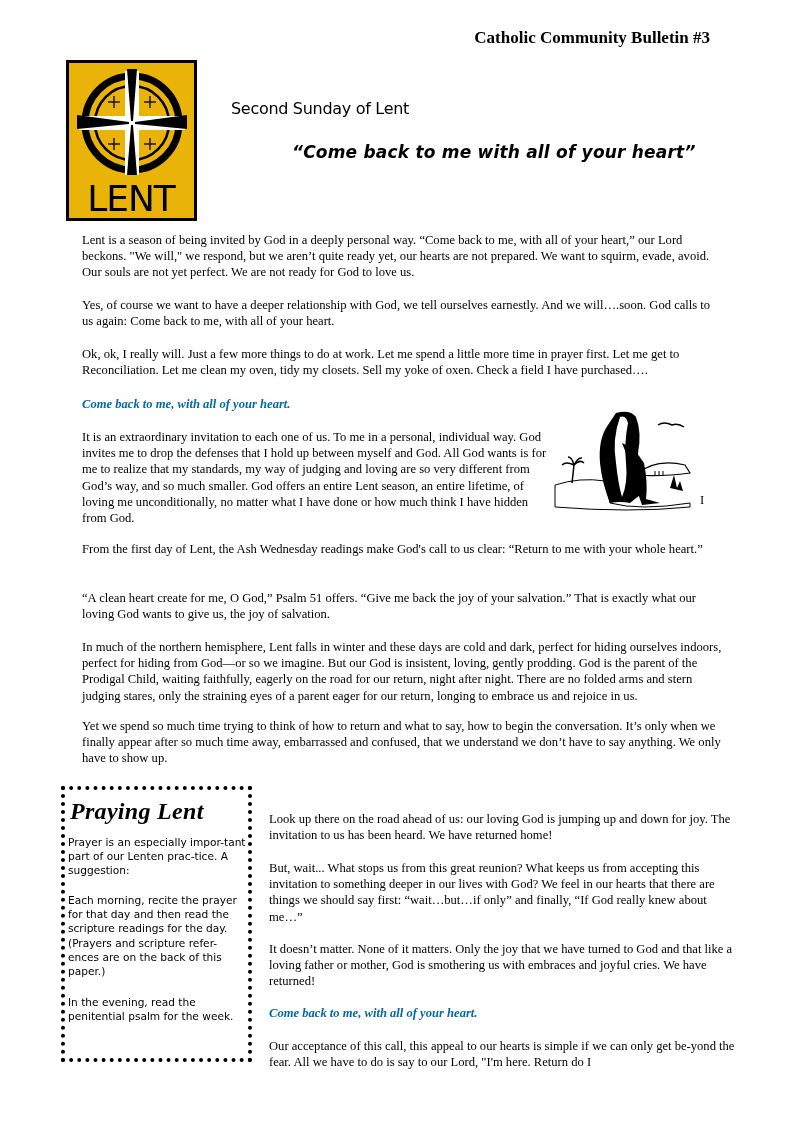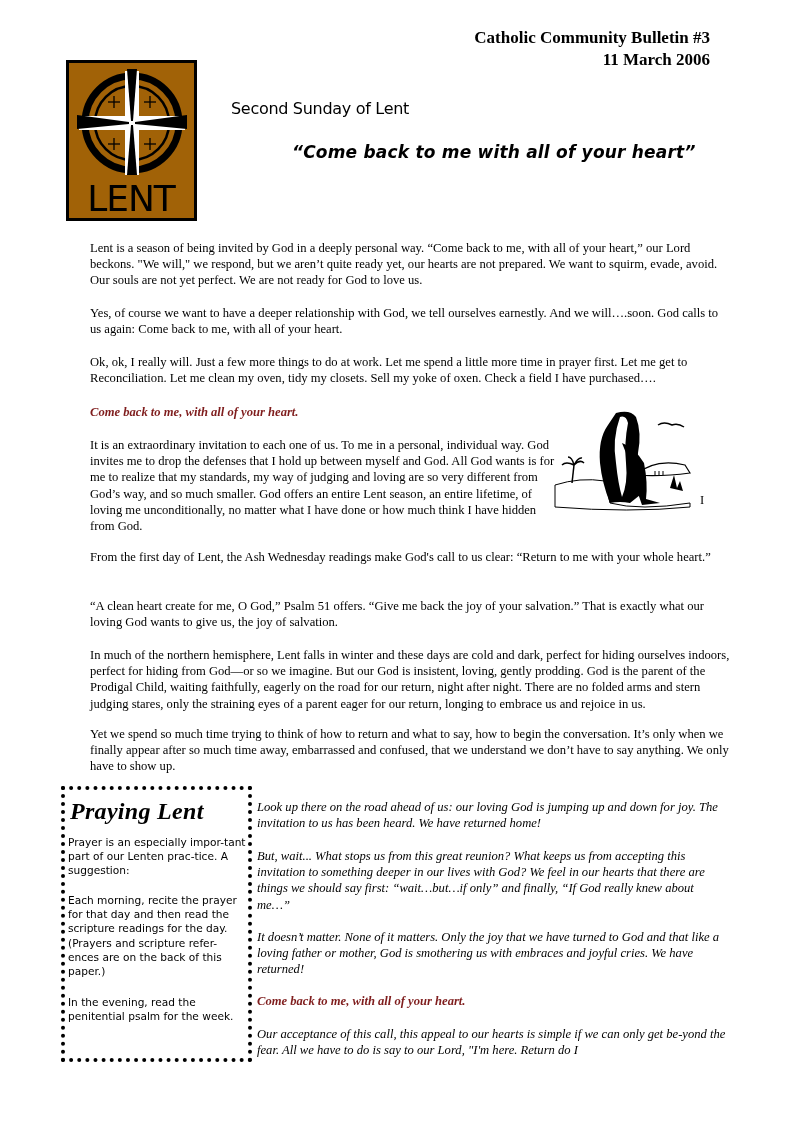--- a/index.html
+++ b/index.html
@@ -1,44 +1,43 @@
 <!DOCTYPE html>
 <html><head>
 <meta charset="utf-8">
 <style>
   html, body { margin: 0; padding: 0; background: #ffffff; }
   body { width: 793px; height: 1122px; position: relative; overflow: hidden; color: #000; }
 
   .bulletin-header { position: absolute; right: 83px; top: 27px; text-align: right; font-family: "Liberation Serif", serif; font-weight: bold; font-size: 17px; line-height: 22px; }
 
-  .logo-box { position: absolute; left: 66px; top: 60px; width: 125px; height: 155px; border: 3px solid #000; background: #a16207; }
+  .logo-box { position: absolute; left: 66px; top: 60px; width: 125px; height: 155px; border: 3px solid #000; background: #eab308; }
   .logo-box svg { position: absolute; left: 0; top: 0; }
 
   .subtitle { position: absolute; left: 207px; top: 99px; font-family: "DejaVu Sans", sans-serif; font-size: 16px; letter-spacing: -0.3px; margin-left: 24px; }
   .theme-quote { position: absolute; left: 268px; top: 142px; font-family: "DejaVu Sans", sans-serif; font-style: italic; font-weight: bold; font-size: 17px; letter-spacing: 0.2px; margin-left: 24px; }
 
   .body-text { font-family: "Liberation Serif", serif; font-size: 12.6px; line-height: 16.2px; }
-  .para { position: absolute; left: 82px; width: 640px; margin: 8px; }
-  .emph { font-family: "Liberation Serif", serif; font-weight: bold; font-style: italic; color: #7f1d1d; font-size: 12.6px; }
+  .para { position: absolute; left: 82px; width: 640px; margin: 0; }
+  .emph { font-family: "Liberation Serif", serif; font-weight: bold; font-style: italic; color: #0369a1; font-size: 12.6px; }
 
   .figure { position: absolute; left: 550px; top: 403px; width: 145px; height: 112px; }
   .trailing-i { position: absolute; left: 700px; top: 492px; }
 
   .prayer-box { position: absolute; left: 61px; top: 786px; width: 183px; height: 268px; border: 4px dotted #000; }
   .prayer-title { position: absolute; left: 5px; top: 8px; font-family: "Liberation Serif", serif; font-weight: bold; font-style: italic; font-size: 24px; letter-spacing: 0.3px; }
   .prayer-text { position: absolute; left: 3px; width: 180px; font-family: "DejaVu Sans", sans-serif; font-size: 10.6px; line-height: 14.2px; margin: 0; }
 
-  .col-para { position: absolute; left: 257px; width: 470px; margin: 0; font-style: italic; }
+  .col-para { position: absolute; left: 257px; width: 470px; margin: 12px; }
 </style>
 </head>
 <body>
 
 <div class="bulletin-header">
   <div>Catholic Community Bulletin #3</div>
-  <div>11 March 2006</div>
 </div>
 
 <div class="logo-box">
   <svg width="125" height="155" viewBox="0 0 125 155">
 
     <g fill="none" stroke="#000">
       <circle cx="63" cy="60" r="47" stroke-width="7"></circle>
       <circle cx="63" cy="60" r="37" stroke-width="2.5"></circle>
     </g>
 

